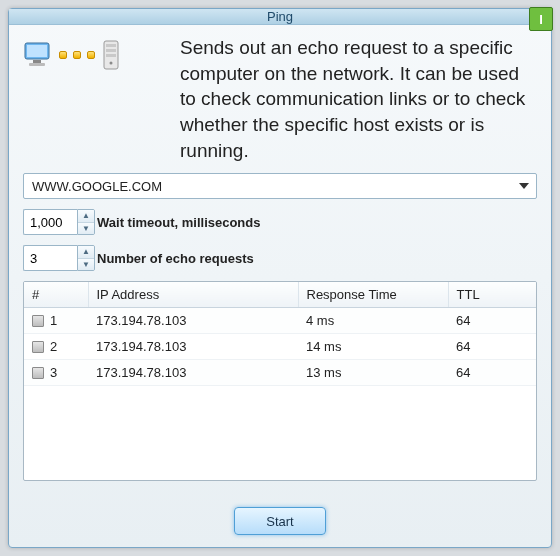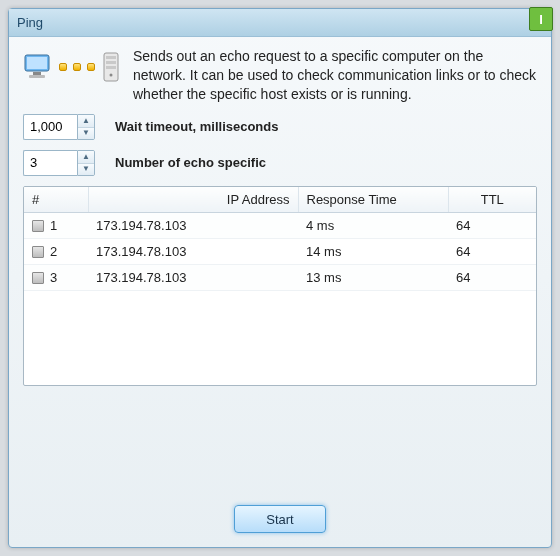--- a/index.html
+++ b/index.html
@@ -28,20 +28,21 @@
   .titlebar {
     height: 28px;
     background: linear-gradient(#cfe5f2, #aed0e4);
     border-bottom: 1px solid #9bbfd6;
     display: flex;
     align-items: center;
     padding: 0 8px;
     color: #1f4a6a;
     font-size: 13px;
     position: relative;
+    justify-content: center;
   }
   .corner-marker {
     position: absolute;
     top: -2px; right: -2px;
     width: 24px; height: 24px;
     background: #6fbf3f;
     border: 1px solid #3e7d1f;
     color: #fff;
     display: flex; align-items: center; justify-content: center;
     font-weight: bold;
@@ -68,22 +69,23 @@
   }
   .monitor-icon svg, .server-icon svg { display:block; }
   .dot {
     width: 8px; height: 8px; border-radius: 2px;
     background: linear-gradient(#ffe27a, #f1b200);
     border: 1px solid #c98e00;
   }
   .desc {
     flex: 1;
     color: #222;
-    font-size: 14px;
+    font-size: 19px;
     line-height: 1.35;
+    margin-left: 47px;
   }
   .combo {
     position: relative;
     width: 100%;
   }
   .combo input {
     width: 100%;
     height: 26px;
     border: 1px solid #9bb6c8;
     background: #fff;
@@ -95,21 +97,21 @@
   .combo .arrow {
     position: absolute;
     right: 4px; top: 50%; transform: translateY(-50%);
     width: 18px; height: 18px;
     display:flex; align-items:center; justify-content:center;
     cursor: pointer;
   }
   .row-field {
     display: flex;
     align-items: center;
-    gap: 20px;
+    gap: 2px;
   }
   .spinner {
     display: flex;
     align-items: stretch;
     height: 26px;
   }
   .spinner input {
     width: 54px;
     border: 1px solid #9bb6c8;
     border-right: none;
@@ -185,23 +187,23 @@
     color: #17324a;
     font-size: 13px;
     cursor: pointer;
   }
   .btn.primary {
     background: linear-gradient(#e6f5ff,#b7ddfa);
     box-shadow: 0 0 4px rgba(70,160,230,0.6);
     border-color: #4f9fd6;
   }
   .col-num { width: 64px; }
-  .col-ip  { width: 210px; text-align: right; }
+  .col-ip  { width: 210px; }
   .col-rt  { width: 150px; }
-  .col-ttl { width: auto; text-align: center; }
+  .col-ttl { width: auto; }
   .tri { font-size:8px; line-height:1; color:#4d6b82; }
 </style>
 </head>
 <body>
 
 <div class="window">
   <div class="titlebar">
     <span>Ping</span>
     <div class="corner-marker">
       <span>I</span>
@@ -229,20 +231,28 @@
             <rect x="5" y="5" width="10" height="3" fill="#c9c9c9"></rect>
             <rect x="5" y="10" width="10" height="3" fill="#c9c9c9"></rect>
             <rect x="5" y="15" width="10" height="3" fill="#c9c9c9"></rect>
             <circle cx="10" cy="24" r="1.5" fill="#8a8a8a"></circle>
           </svg>
         </span>
       </div>
       <div class="desc">Sends out an echo request to a specific computer on the network. It can be used to check communication links or to check whether the specific host exists or is running.</div>
     </div>
 
+    <div class="combo">
+      <input type="text" value="WWW.GOOGLE.COM" style="">
+      <span class="arrow">
+        <svg width="10" height="6" viewBox="0 0 10 6">
+            <path d="M0 0 L10 0 L5 6 Z" fill="#333"></path>
+          </svg>
+      </span>
+    </div>
 
     <div class="row-field">
       <div class="spinner">
         <input type="text" value="1,000" style="">
         <div class="spin-btns">
           <button>
               <span class="tri">▲</span>
             </button>
           <button>
               <span class="tri">▼</span>
@@ -257,21 +267,21 @@
         <input type="text" value="3" style="">
         <div class="spin-btns">
           <button>
               <span class="tri">▲</span>
             </button>
           <button>
               <span class="tri">▼</span>
             </button>
         </div>
       </div>
-      <span class="field-label">Number of echo specific</span>
+      <span class="field-label">Number of echo requests</span>
     </div>
 
     <div class="table-wrap">
       <table>
         <thead>
           <tr>
             <th class="col-num">#</th>
             <th class="col-ip">IP Address</th>
             <th class="col-rt">Response Time</th>
             <th class="col-ttl">TTL</th>

